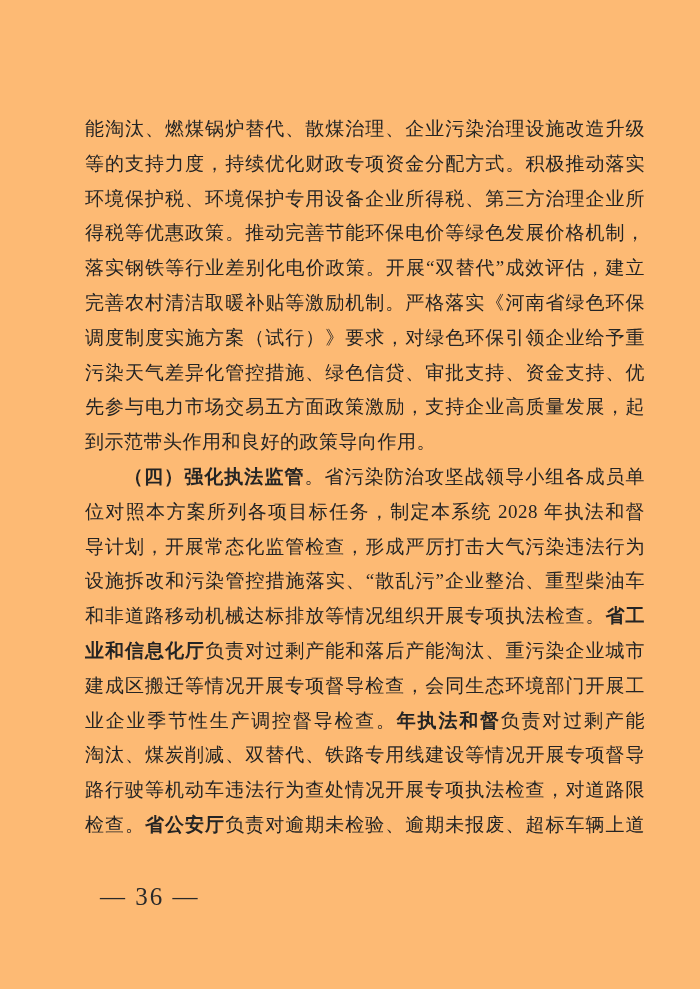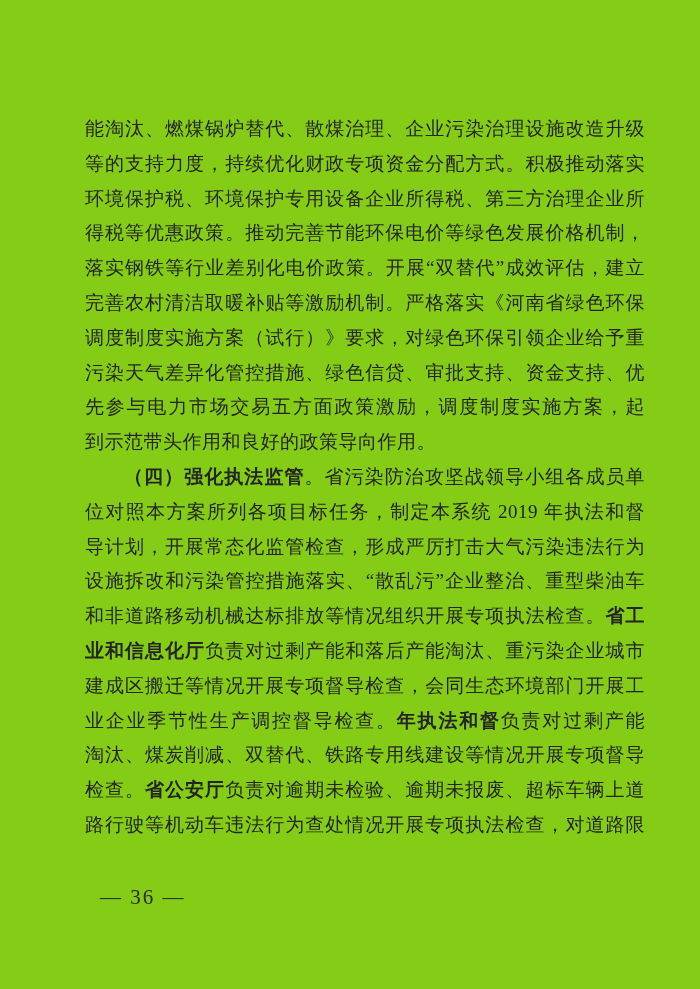--- a/index.html
+++ b/index.html
@@ -12,21 +12,21 @@
     height: 989px;
     position: relative;
     overflow: hidden;
     font-family: "Liberation Serif", "DejaVu Serif", serif;
   }
   .page {
     position: absolute;
     left: 0; top: 0;
     width: 700px;
     height: 989px;
-    background: #84cc16;
+    background: #fdba74;
   }
   .text-block {
     position: absolute;
     left: 85px;
     top: 112px;
     width: 560px;
     color: #242424;
   }
   .line {
     font-size: 19px;
@@ -44,48 +44,48 @@
   .line.indent {
     padding-left: 39px;
   }
   .line .bold {
     font-weight: 700;
   }
   .page-footer {
     position: absolute;
     left: 100px;
     top: 884px;
-    font-size: 21px;
+    font-size: 25px;
     line-height: 26px;
     color: #2a2a2a;
     letter-spacing: 2px;
     font-family: "Liberation Serif", "DejaVu Serif", serif;
   }
 </style>
 </head>
 <body>
 
 <div class="page">
   <div class="text-block">
       <div class="line"><span>能淘汰、燃煤锅炉替代、散煤治理、企业污染治理设施改造升级</span></div>
       <div class="line"><span>等的支持力度，持续优化财政专项资金分配方式。积极推动落实</span></div>
       <div class="line"><span>环境保护税、环境保护专用设备企业所得税、第三方治理企业所</span></div>
       <div class="line"><span>得税等优惠政策。推动完善节能环保电价等绿色发展价格机制，</span></div>
       <div class="line"><span>落实钢铁等行业差别化电价政策。开展“双替代”成效评估，建立</span></div>
       <div class="line"><span>完善农村清洁取暖补贴等激励机制。严格落实《河南省绿色环保</span></div>
       <div class="line"><span>调度制度实施方案（试行）》要求，对绿色环保引领企业给予重</span></div>
       <div class="line"><span>污染天气差异化管控措施、绿色信贷、审批支持、资金支持、优</span></div>
-      <div class="line"><span>先参与电力市场交易五方面政策激励，调度制度实施方案，起</span></div>
+      <div class="line"><span>先参与电力市场交易五方面政策激励，支持企业高质量发展，起</span></div>
       <div class="line no-justify"><span>到示范带头作用和良好的政策导向作用。</span></div>
       <div class="line indent"><span class="bold">（四）强化执法监管</span><span>。省污染防治攻坚战领导小组各成员单</span></div>
-      <div class="line"><span>位对照本方案所列各项目标任务，制定本系统 2019 年执法和督</span></div>
+      <div class="line"><span>位对照本方案所列各项目标任务，制定本系统 2028 年执法和督</span></div>
       <div class="line"><span>导计划，开展常态化监管检查，形成严厉打击大气污染违法行为</span></div>
       <div class="line"><span>设施拆改和污染管控措施落实、“散乱污”企业整治、重型柴油车</span></div>
       <div class="line"><span>和非道路移动机械达标排放等情况组织开展专项执法检查。</span><span class="bold">省工</span></div>
       <div class="line"><span class="bold">业和信息化厅</span><span>负责对过剩产能和落后产能淘汰、重污染企业城市</span></div>
       <div class="line"><span>建成区搬迁等情况开展专项督导检查，会同生态环境部门开展工</span></div>
       <div class="line"><span>业企业季节性生产调控督导检查。</span><span class="bold">年执法和督</span><span>负责对过剩产能</span></div>
       <div class="line"><span>淘汰、煤炭削减、双替代、铁路专用线建设等情况开展专项督导</span></div>
+      <div class="line"><span>路行驶等机动车违法行为查处情况开展专项执法检查，对道路限</span></div>
       <div class="line"><span>检查。</span><span class="bold">省公安厅</span><span>负责对逾期未检验、逾期未报废、超标车辆上道</span></div>
-      <div class="line"><span>路行驶等机动车违法行为查处情况开展专项执法检查，对道路限</span></div>
     </div>
   <div class="page-footer">— 36 —</div>
 </div>
 
 </body></html>

